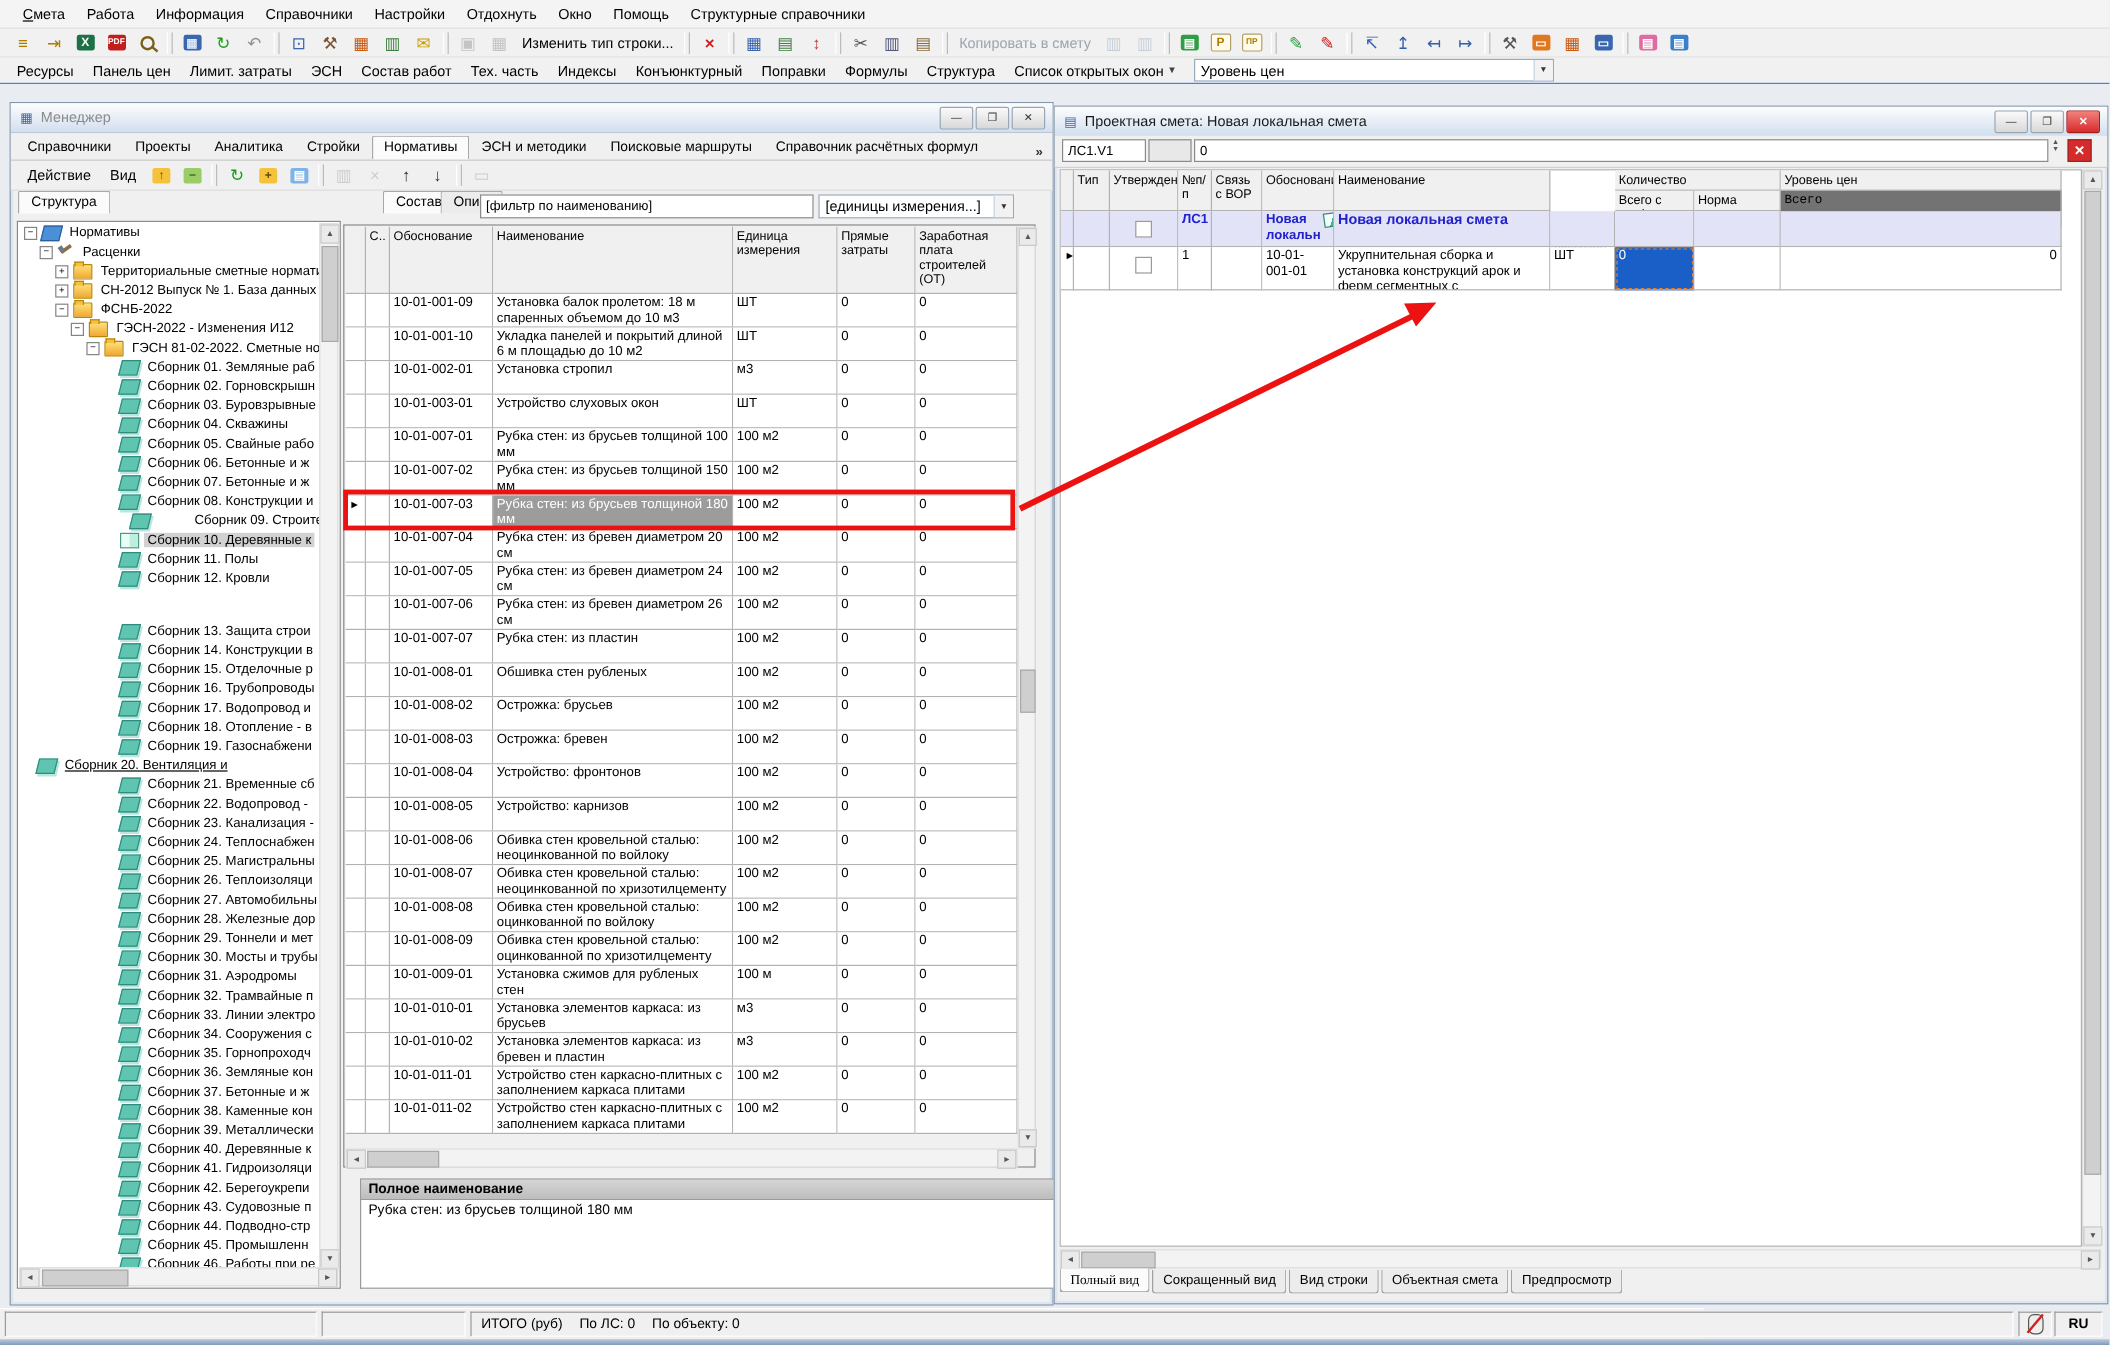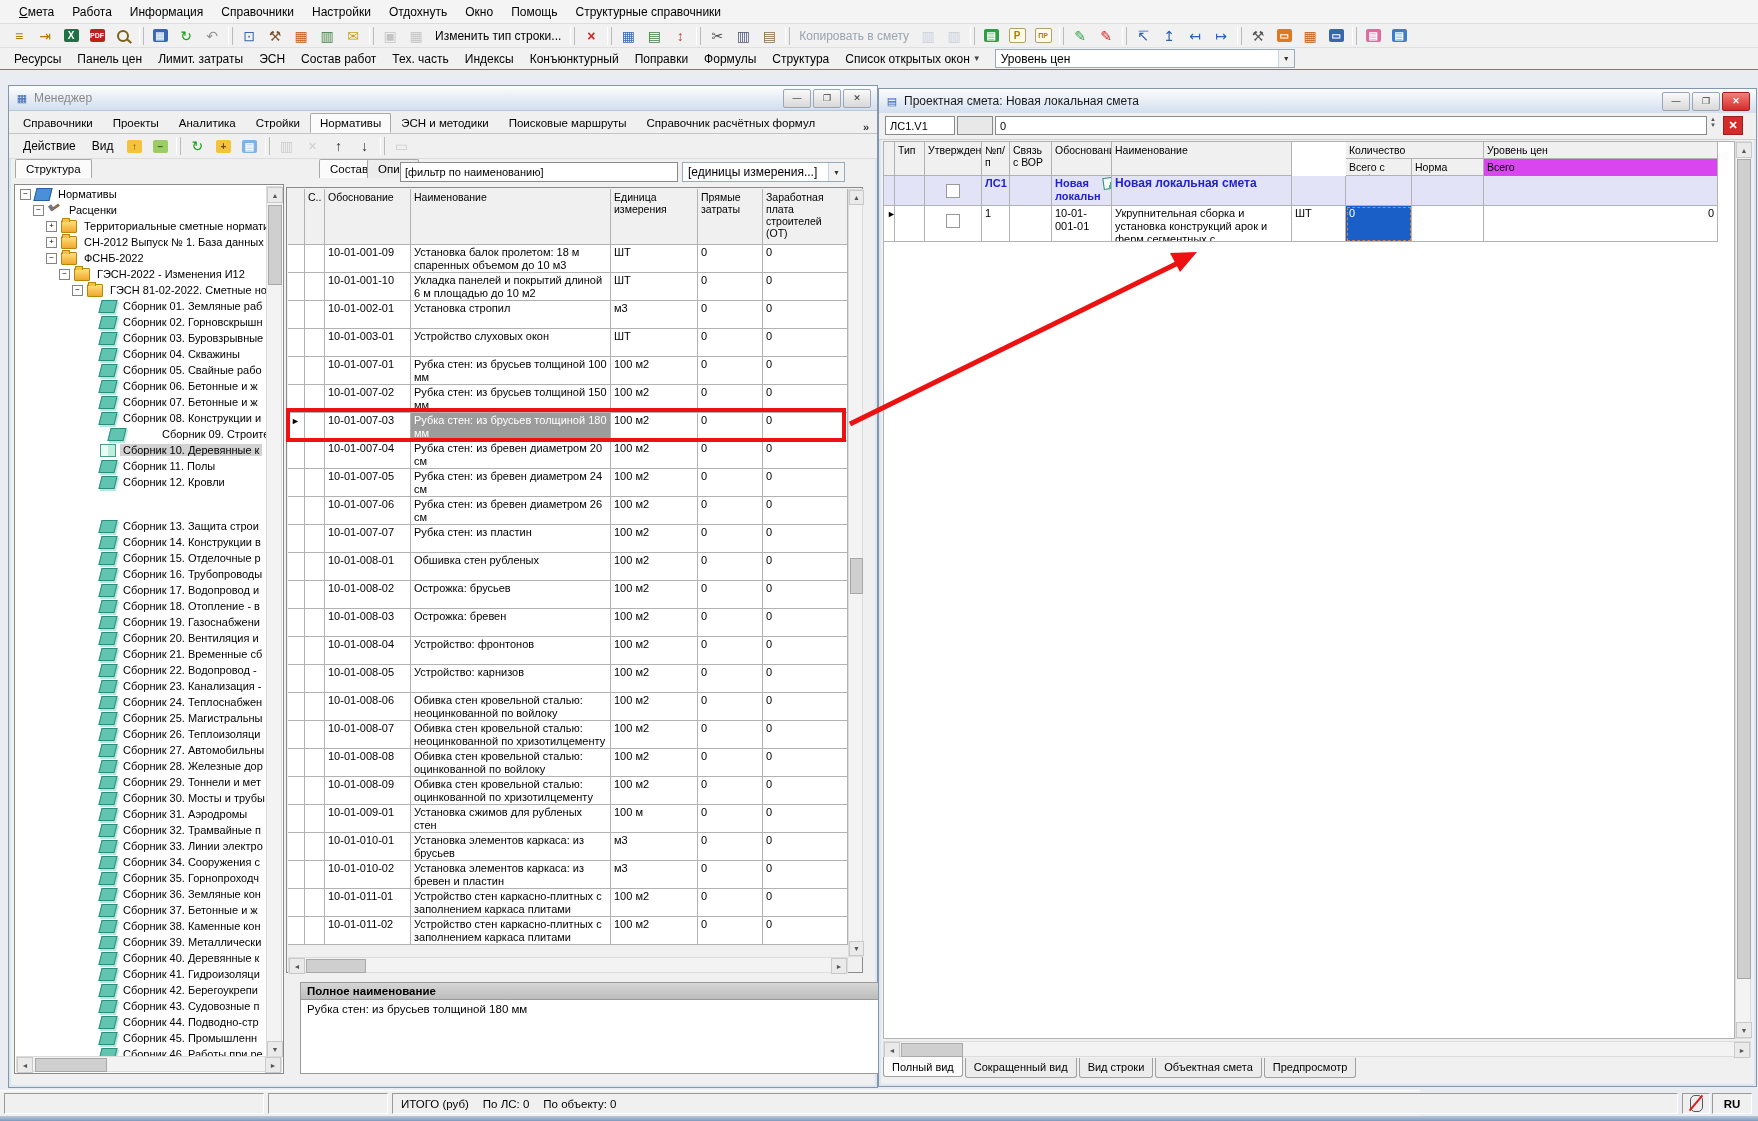--- a/index.html
+++ b/index.html
@@ -89,21 +89,21 @@
   .field{background:#fff;border:1px solid #8a8a8a;box-sizing:border-box;font-size:11px;padding:0 4px;
          font-family:"Liberation Sans",sans-serif;display:flex;align-items:center;}
   input.field{display:block;}
   
   .echeck{width:12px;height:12px;border:1px solid #9a9a9a;background:#fff;display:inline-block;}
   .qty-sel{background:#1a5fc8 !important;color:#fff;outline:1px dashed #e08030;outline-offset:-2px;}
   .ebook{display:inline-block;width:14px;height:10px;background:linear-gradient(115deg,#f4fffb 45%,#3fae8a 45%);
          border:1px solid #2e8c6e;transform:rotate(-8deg);margin-left:2px;flex:none;}
   .btab{padding:3px 8px;font-size:11px;border:1px solid #a0a0a0;border-top:none;background:#ececec;
         border-radius:0 0 3px 3px;margin-right:2px;white-space:nowrap;}
-  .btab.active{background:#fbfbfb;font-weight:normal;position:relative;top:-1px;padding-top:4px;}
+  .btab.active{background:#fbfbfb;font-weight:normal;position:relative;top:-1px;padding-top:4px;font-family:Liberation Serif, serif;}
   
   .statusbar{left:0;top:1090px;width:1420px;height:26px;background:#f0f0f0;border-top:1px solid #fff;}
   .scell{position:absolute;top:2px;height:21px;border:1px solid;border-color:#9a9a9a #fdfdfd #fdfdfd #9a9a9a;
          background:#f0f0f0;display:flex;align-items:center;font-size:11.5px;box-sizing:border-box;}
   .mouseico{width:11px;height:15px;border:1px solid #555;border-radius:5px;background:#eee;position:relative;margin:auto;}
   .mouseico::after{content:"";position:absolute;left:4px;top:-3px;width:2px;height:20px;background:#d22020;transform:rotate(40deg);}
   .bottomstrip{left:0;top:1116px;width:1758px;height:5px;background:linear-gradient(#b9c9de,#7e99bb);}
   
   .annot-rect{position:absolute;border:4px solid #ec1212;background:transparent;z-index:40;pointer-events:none;}
   svg.annot{position:absolute;left:0;top:0;width:1758px;height:1121px;z-index:41;pointer-events:none;}
@@ -461,21 +461,21 @@
         <div class="trow" style="padding-left: 69px;">
           <span style="width: 15px; flex: 0 0 auto;"></span>
           <span class="tico i-book"></span>
           <span class="tlabel">Сборник 18. Отопление - в</span>
         </div>
         <div class="trow" style="padding-left: 69px;">
           <span style="width: 15px; flex: 0 0 auto;"></span>
           <span class="tico i-book"></span>
           <span class="tlabel">Сборник 19. Газоснабжени</span>
         </div>
-        <div class="trow" style="padding-left: 69px;">
+        <div class="trow" style=" text-decoration: underline;">
           <span style="width: 15px; flex: 0 0 auto;"></span>
           <span class="tico i-book"></span>
           <span class="tlabel">Сборник 20. Вентиляция и</span>
         </div>
         <div class="trow" style="padding-left: 69px;">
           <span style="width: 15px; flex: 0 0 auto;"></span>
           <span class="tico i-book"></span>
           <span class="tlabel">Сборник 21. Временные сб</span>
         </div>
         <div class="trow" style="padding-left: 69px;">
@@ -927,21 +927,21 @@
         <div class="gridhead" style="position: absolute; left: 41px; top: 0px; width: 57px; height: 34px;">Утверждено</div>
         <div class="gridhead" style="position: absolute; left: 98px; top: 0px; width: 28px; height: 34px;">№п/п</div>
         <div class="gridhead" style="position: absolute; left: 126px; top: 0px; width: 42px; height: 34px;">Связь с ВОР</div>
         <div class="gridhead" style="position: absolute; left: 168px; top: 0px; width: 60px; height: 34px;">Обоснование</div>
         <div class="gridhead" style="position: absolute; left: 228px; top: 0px; width: 180px; height: 34px;">Наименование</div>
         <div class="gridhead" style="position: absolute; left: 408px; top: 0px; width: 54px; height: 34px; margin-top: 46px;">Ед.изм. (краткая)</div>
         <div class="gridhead" style="position: absolute; left: 462px; top: 0px; width: 138px; height: 17px;">Количество</div>
         <div class="gridhead" style="position: absolute; left: 462px; top: 17px; width: 66px; height: 17px;">Всего с коэф.</div>
         <div class="gridhead" style="position: absolute; left: 528px; top: 17px; width: 72px; height: 17px;">Норма расхода</div>
         <div class="gridhead" style="position: absolute; left: 600px; top: 0px; width: 234px; height: 17px;">Уровень цен</div>
-        <div class="gridhead" style="position: absolute; left: 600px; top: 17px; width: 234px; height: 31px; background: #d946ef;">Всего</div>
+        <div class="gridhead" style="position: absolute; left: 600px; top: 17px; width: 234px; height: 31px; background: #737373; font-family: Liberation Mono, monospace;">Всего</div>
       </div>
     <div id="egridRows" style="position: relative; top: 0px;">
         <div class="grow">
           <div class="gcell" style="width: 11px; height: 30px; background: rgb(227, 227, 247);"></div>
           <div class="gcell" style="width: 30px; height: 30px; background: rgb(227, 227, 247);"></div>
           <div class="gcell" style="width: 57px; height: 30px; background: rgb(227, 227, 247); text-align: center; padding-top: 8px;"><span class="echeck"></span></div>
           <div class="gcell " style="width: 28px; height: 30px; background: rgb(227, 227, 247); color: rgb(34, 34, 204); font-weight: bold;">ЛС1</div>
           <div class="gcell" style="width: 42px; height: 30px; background: rgb(227, 227, 247);"></div>
           <div class="gcell" style="width: 60px; height: 30px; background: rgb(227, 227, 247); color: rgb(34, 34, 204); font-weight: bold; display: flex; align-items: flex-start;">
             <span>Новая локальн</span>

